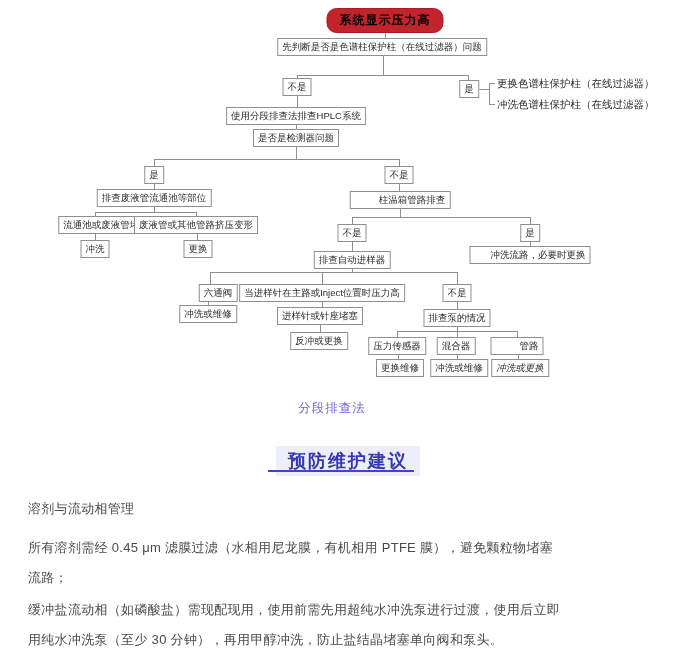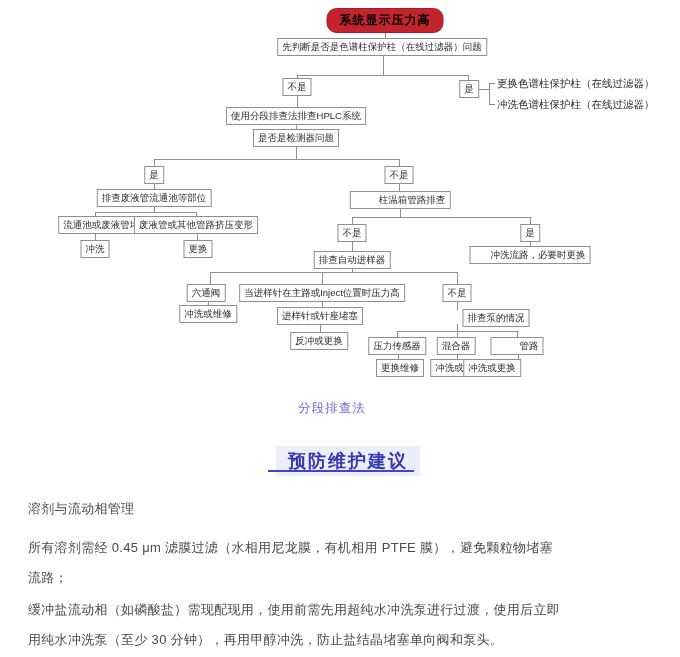--- a/index.html
+++ b/index.html
@@ -63,33 +63,33 @@
     <div class="node" style="left:154px;top:189px;">排查废液管流通池等部位</div>
     <div class="node" style="left:106px;top:216px;">流通池或废液管堵塞</div>
     <div class="node" style="left:196px;top:216px;">废液管或其他管路挤压变形</div>
     <div class="node" style="left:95px;top:240px;">冲洗</div>
     <div class="node" style="left:198px;top:240px;">更换</div>
     <div class="node" style="left:400px;top:191px;padding-left:28px;">柱温箱管路排查</div>
     <div class="node" style="left:352px;top:224px;">不是</div>
     <div class="node" style="left:530px;top:224px;">是</div>
     <div class="node" style="left:530px;top:246px;padding-left:20px;">冲洗流路，必要时更换</div>
     <div class="node" style="left:352px;top:251px;">排查自动进样器</div>
-    <div class="node" style="left:206px;top:284px;text-align:right;">六通阀</div>
+    <div class="node" style="left:218px;top:284px;text-align:right;">六通阀</div>
     <div class="node" style="left:322px;top:284px;">当进样针在主路或Inject位置时压力高</div>
     <div class="node" style="left:457px;top:284px;">不是</div>
     <div class="node" style="left:208px;top:305px;">冲洗或维修</div>
     <div class="node" style="left:320px;top:307px;">进样针或针座堵塞</div>
-    <div class="node" style="left:457px;top:309px;margin-left:39px;">排查泵的情况</div>
+    <div class="node" style="left:457px;top:309px;">排查泵的情况</div>
     <div class="node" style="left:319px;top:332px;">反冲或更换</div>
     <div class="node" style="left:397px;top:337px;">压力传感器</div>
     <div class="node" style="left:456px;top:337px;">混合器</div>
     <div class="node" style="left:517px;top:337px;padding-left:28px;">管路</div>
     <div class="node" style="left:400px;top:359px;">更换维修</div>
     <div class="node" style="left:459px;top:359px;">冲洗或维修</div>
-    <div class="node" style="left:492px;top:359px;">冲洗或更换</div>
+    <div class="node" style="left:520px;top:359px;font-style:italic;">冲洗或更换</div>
 
     <div class="caption" style="left:332px;top:400px;">分段排查法</div>
   </div>
 
   <div class="section-heading" style="left:348px;top:446px;">预防维护建议</div>
   <div class="heading-underline" style="left:268px;top:470px;width:146px;"></div>
 
   <div class="bodyline" style="top:499px;">溶剂与流动相管理</div>
   <div class="bodyline" style="top:538px;">所有溶剂需经 0.45 μm 滤膜过滤（水相用尼龙膜，有机相用 PTFE 膜），避免颗粒物堵塞</div>
   <div class="bodyline" style="top:568px;">流路；</div>

